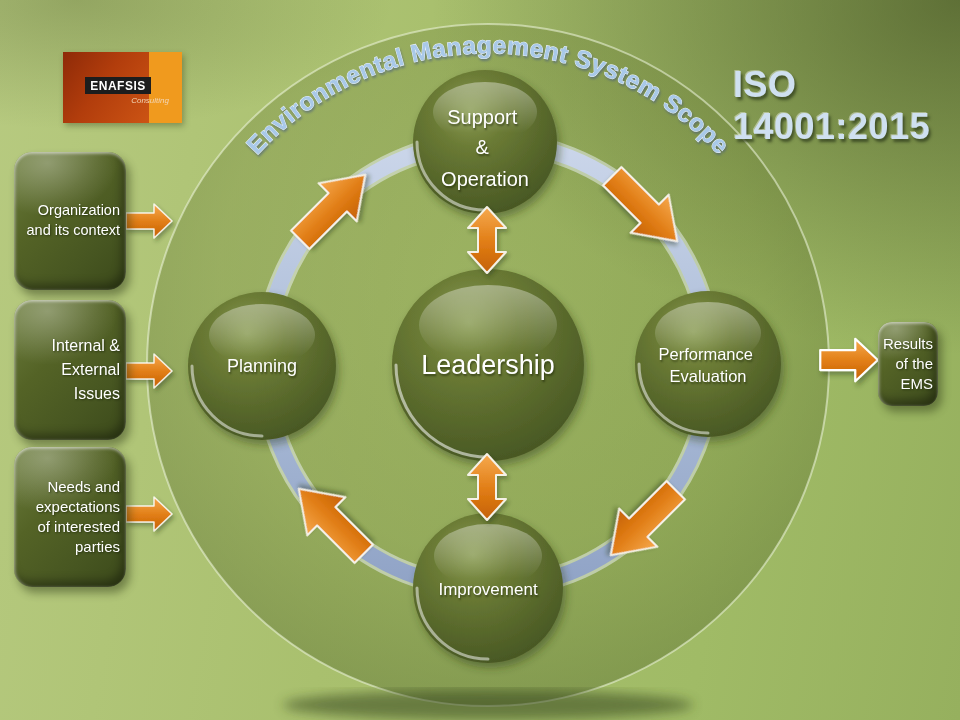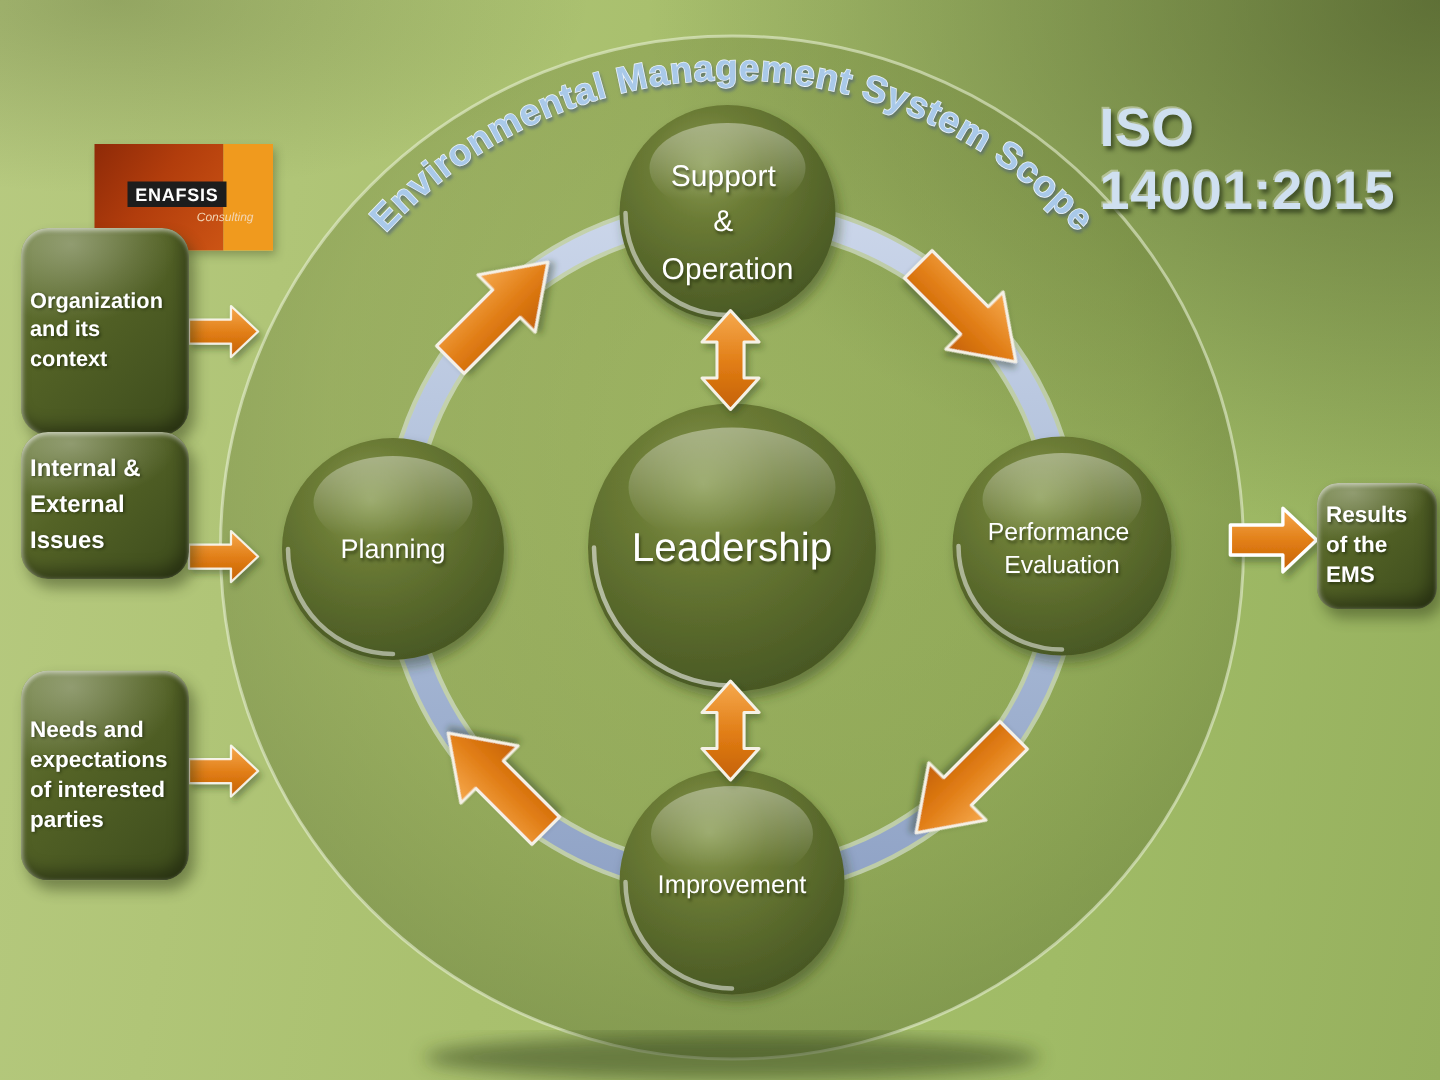--- a/index.html
+++ b/index.html
@@ -18,39 +18,38 @@
     fill:#a9c9e9;stroke:#eef5fc;stroke-width:1px;paint-order:stroke;
     filter:drop-shadow(1px 2px 1px rgba(70,90,125,0.55));
   }
   .iso-label{
     position:absolute;left:733px;top:64px;width:210px;
     font-size:36px;font-weight:bold;letter-spacing:0.5px;color:#cfe0f0;
     text-shadow:-1px -1px 0 rgba(255,255,255,0.4), 2px 3px 3px rgba(50,64,30,0.8);
   }
   .side-box{
     position:absolute;border-radius:18px;color:#fff;
-    display:flex;align-items:center;justify-content:center;text-align:left;
+    display:flex;align-items:center;justify-content:center;text-align:right;
     white-space:pre-line;line-height:1.35;padding:6px;box-sizing:border-box;
     background:
       radial-gradient(130% 80% at 30% 8%, rgba(255,255,255,0.30), rgba(255,255,255,0) 48%),
       linear-gradient(135deg,#6d7e3e 0%,#546326 38%,#475621 72%,#3b491a 100%);
     box-shadow:
       4px 6px 9px rgba(40,50,18,0.45),
       inset 0 2px 3px rgba(255,255,255,0.45),
       inset 2px 0 3px rgba(255,255,255,0.25),
       inset -4px -6px 10px rgba(0,0,0,0.35);
     text-shadow:1px 1px 2px rgba(20,30,5,0.6);
-    font-weight:bold;
   }
   .box-org{left:14px;top:152px;width:112px;height:138px;font-size:14.5px;}
-  .box-issues{left:14px;top:288px;width:112px;height:98px;font-size:16px;line-height:1.5;}
+  .box-issues{left:14px;top:300px;width:112px;height:140px;font-size:16px;line-height:1.5;}
   .box-needs{left:14px;top:447px;width:112px;height:140px;font-size:15px;}
-  .box-results{left:878px;top:322px;width:80px;height:84px;font-size:15px;border-radius:14px;}
+  .box-results{left:878px;top:322px;width:60px;height:84px;font-size:15px;border-radius:14px;}
   .logo{position:absolute;left:63px;top:52px;width:119px;height:71px;
-        box-shadow:2px 3px 6px rgba(40,50,18,0.35);margin-top:44px;}
+        box-shadow:2px 3px 6px rgba(40,50,18,0.35);}
   .logo-red{position:absolute;left:0;top:0;width:86px;height:100%;
         background:linear-gradient(125deg,#8e2a08 0%,#b23d0c 45%,#cc5414 100%);}
   .logo-orange{position:absolute;left:86px;top:0;width:33px;height:100%;background:#f09a1e;}
   .logo-bar{position:absolute;left:22px;top:25px;width:66px;height:17px;background:#1d1d1d;
         color:#fff;font-size:12px;font-weight:bold;letter-spacing:0.5px;
         display:flex;align-items:center;justify-content:center;}
   .logo-sub{position:absolute;left:48px;top:44px;width:58px;text-align:right;
         font-size:8px;font-style:italic;color:#f2d6b6;}
   .diagram{position:absolute;left:0;top:0;}
 </style>

